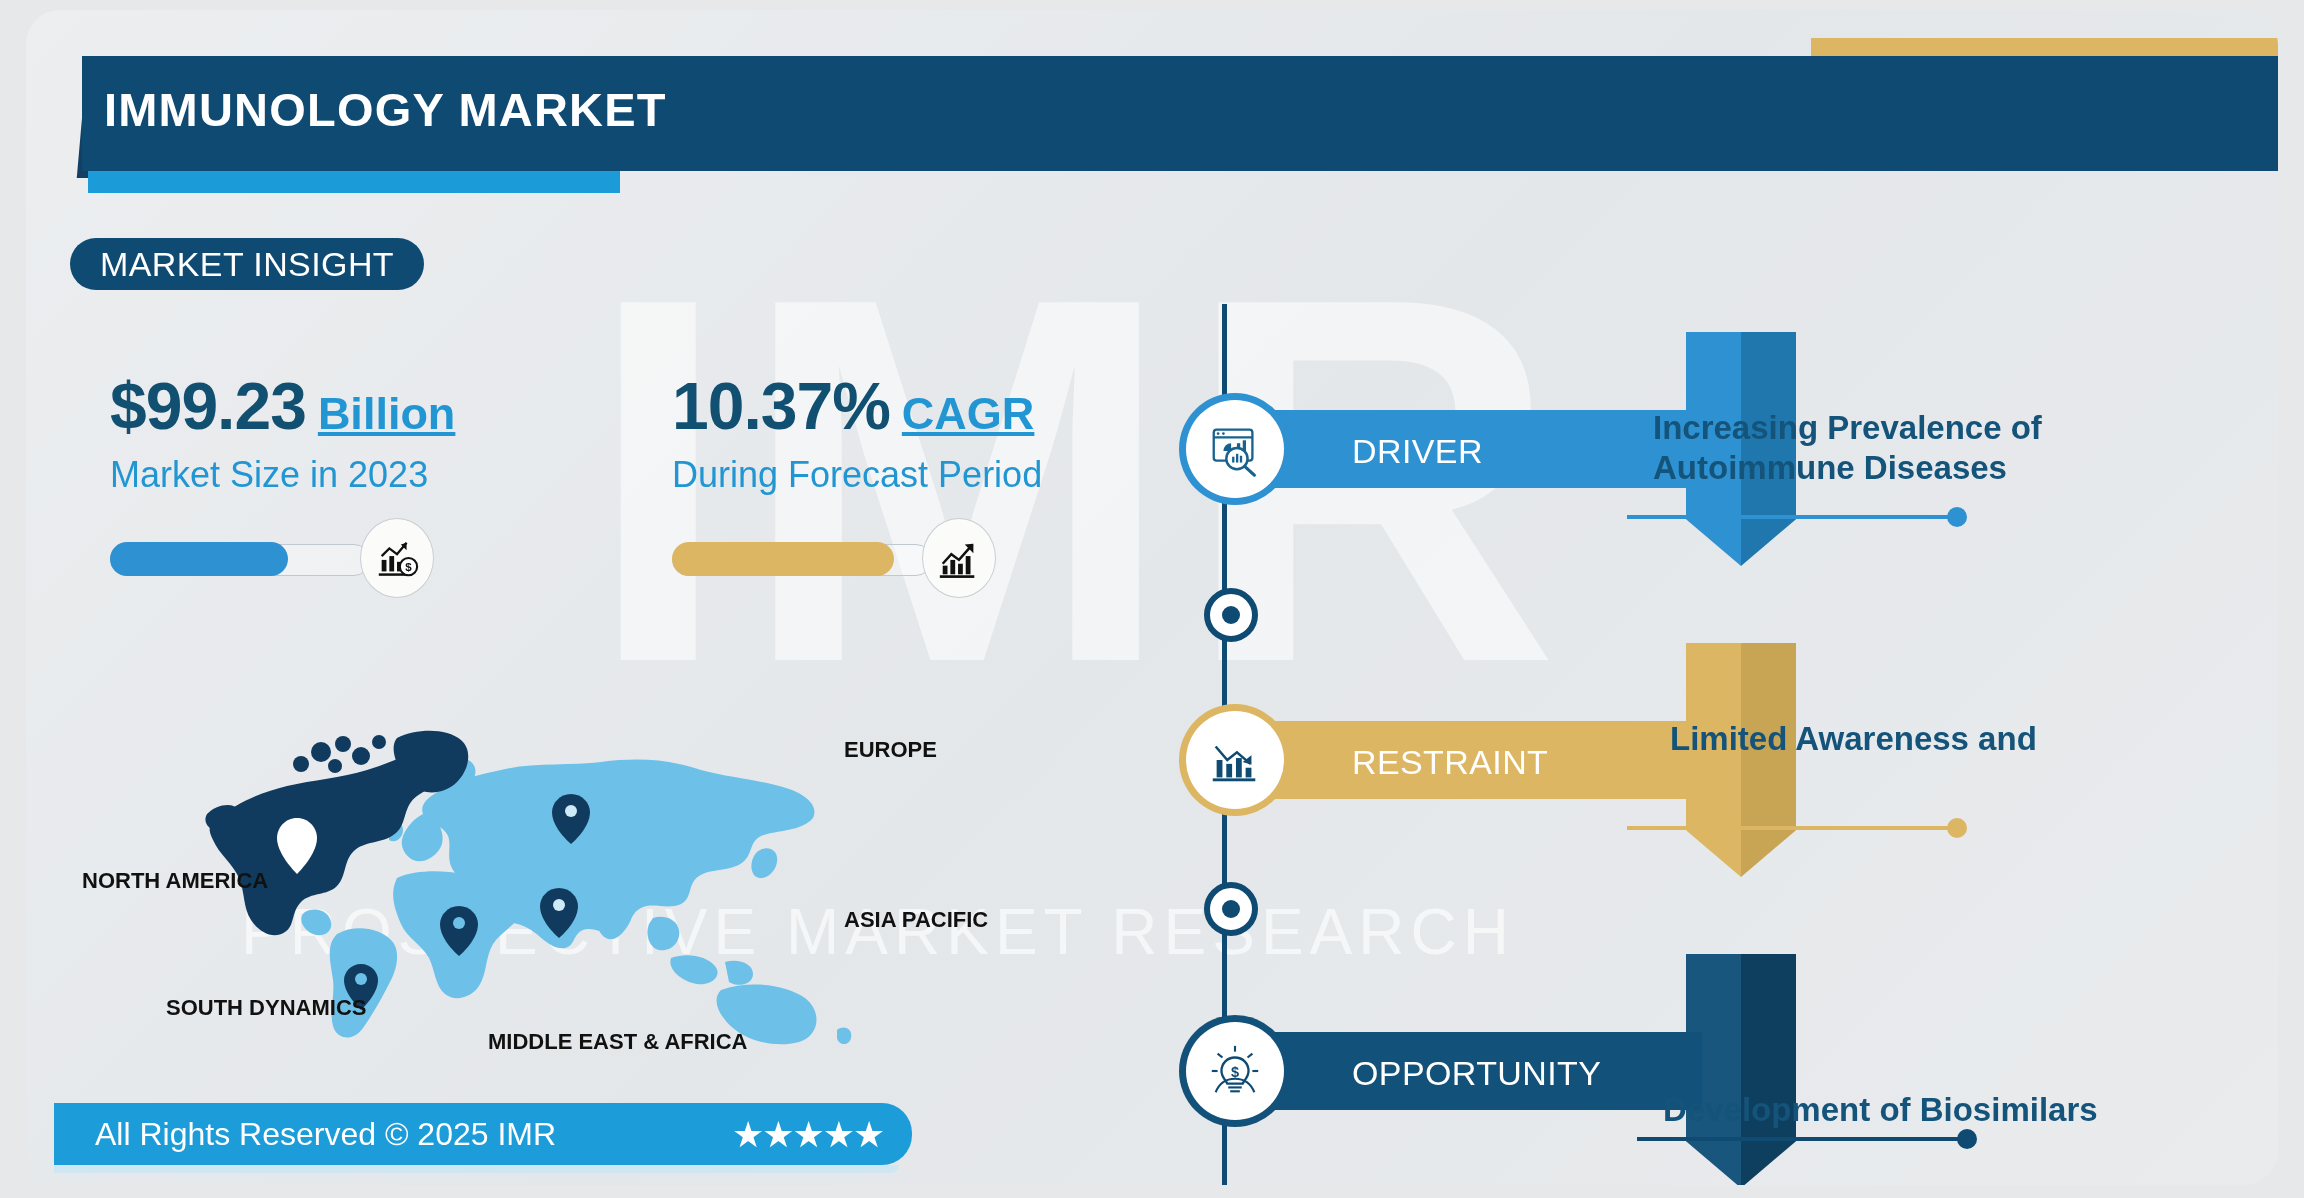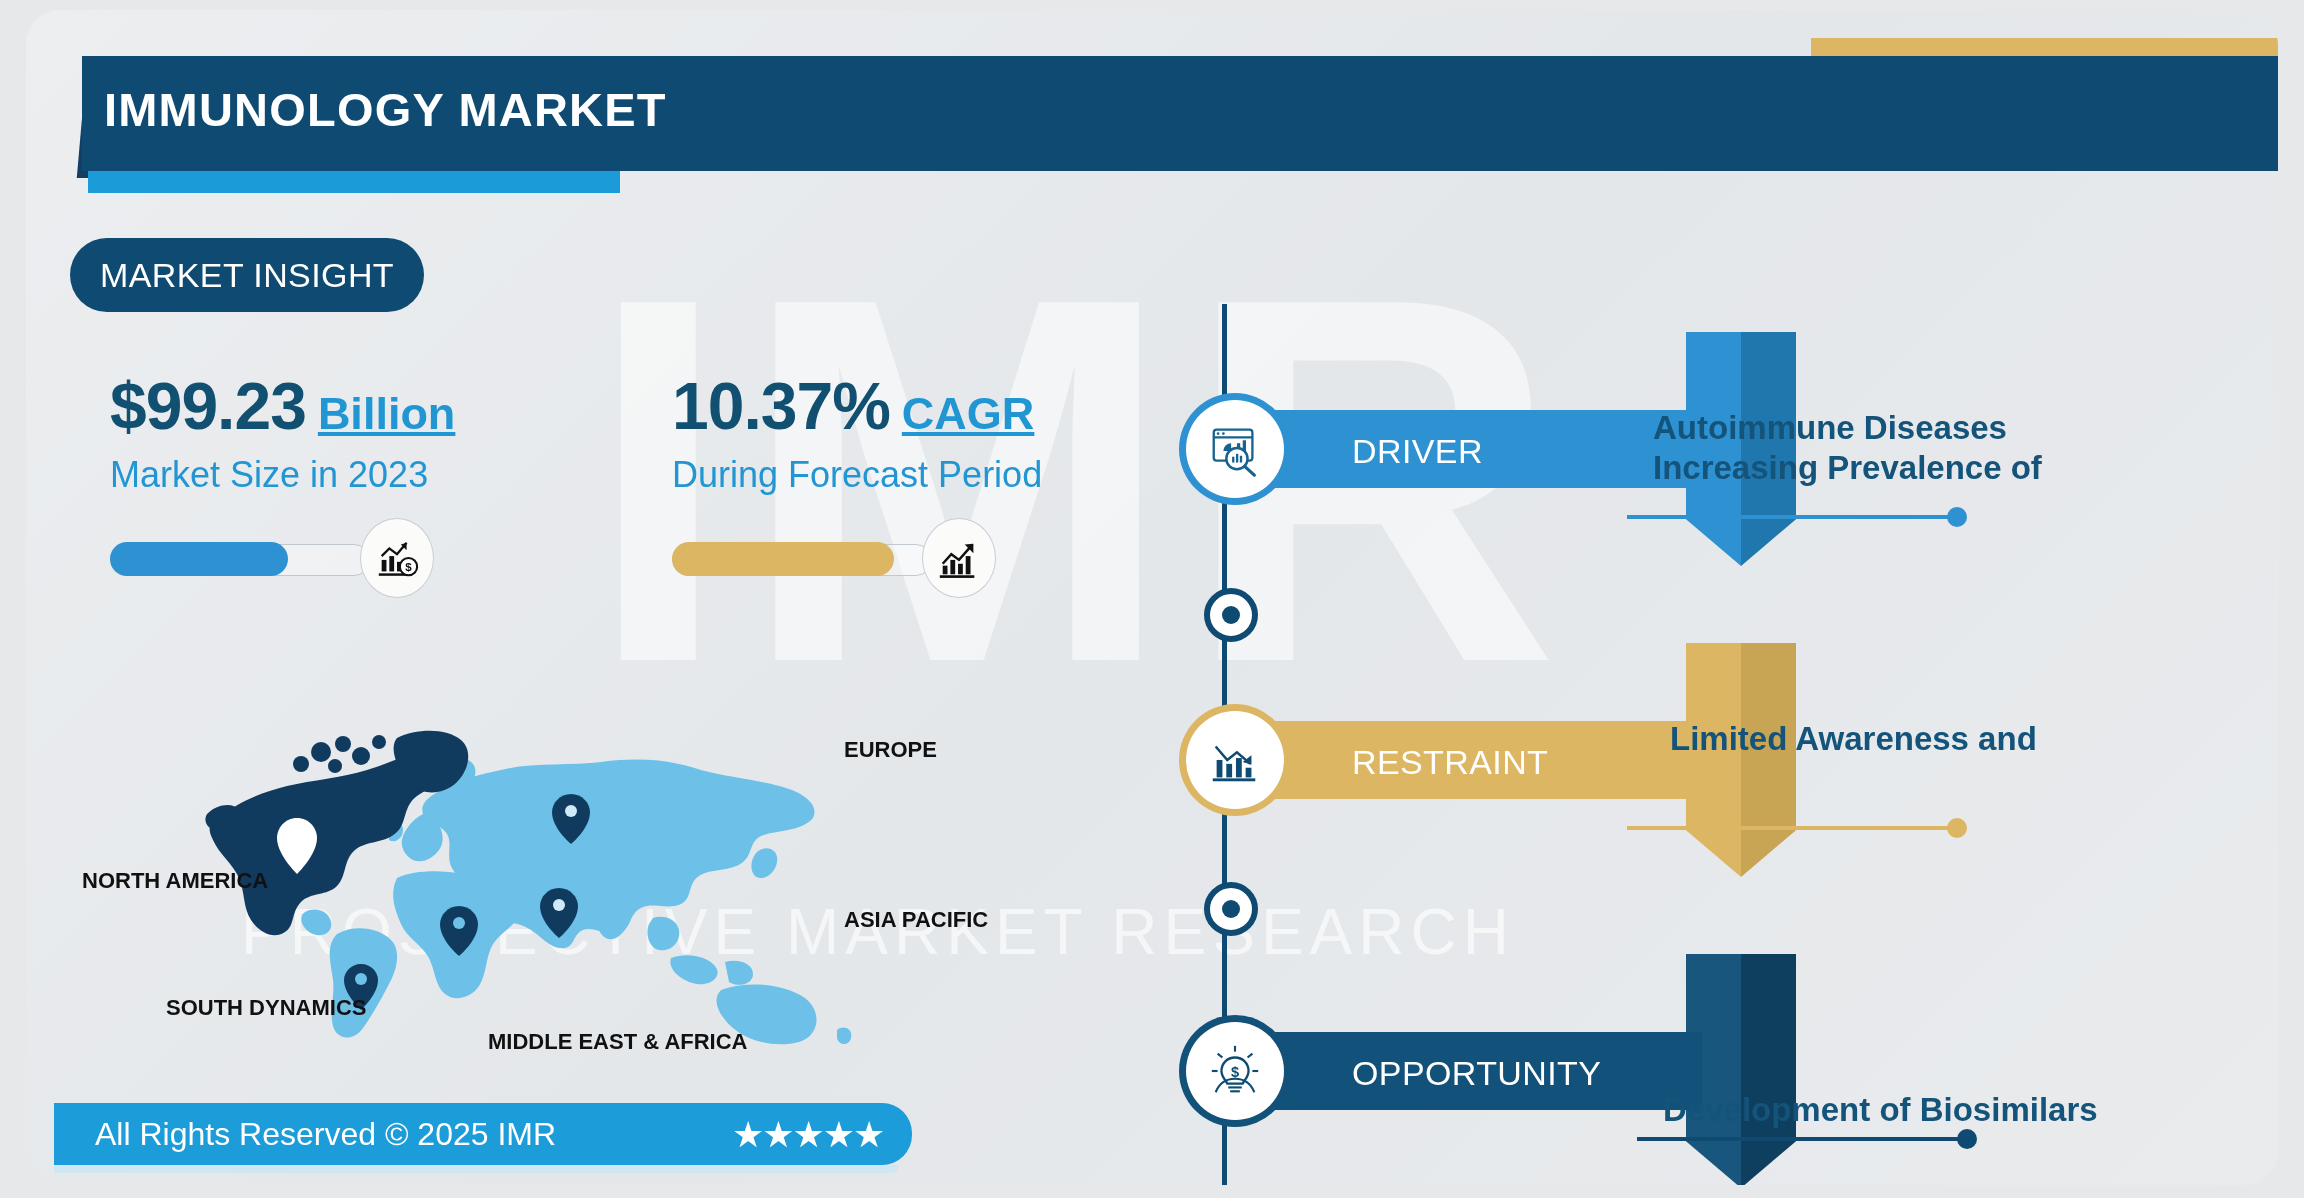--- a/index.html
+++ b/index.html
@@ -73,21 +73,21 @@
   }
   
   .pill{
     position:absolute;
     background:#0e4a72;
     border-radius:40px;
     color:#fff;
     font-size:34px;
     display:flex;align-items:center;justify-content:center;
     padding:0 30px;
-    height:74px;
+    height:52px;
     letter-spacing:0.4px;
   }
   #pill-insight{left:44px;top:228px;}
   #pill-geo{left:44px;top:624px;}
   #pill-dyn{left:1136px;top:228px;}
 
   
   .stat{position:absolute;}
   #stat-size{left:84px;top:358px;}
   #stat-cagr{left:646px;top:358px;}
@@ -443,22 +443,22 @@
           <circle cx="32" cy="40" r="11" fill="#ffffff" stroke="#17628f" stroke-width="2.6"></circle>
           <rect x="27" y="38" width="2.4" height="6" fill="#17628f"></rect>
           <rect x="31" y="35" width="2.4" height="9" fill="#17628f"></rect>
           <rect x="35" y="37" width="2.4" height="7" fill="#17628f"></rect>
           <line x1="40" y1="48" x2="50" y2="57" stroke="#17628f" stroke-width="3.4" stroke-linecap="round"></line>
         </svg>
       </div>
       <div class="bar-label">DRIVER</div>
     </div>
     <div class="outcome" id="out-driver">
+      <div>Increasing Prevalence of</div>
       <div>Autoimmune Diseases</div>
-      <div>Increasing Prevalence of</div>
     </div>
     <div class="underline" id="ul-driver"></div>
     <div class="dot" id="dot-driver"></div>
 
     <div class="dyn" id="dyn-restraint">
       <div class="arrow">
         <div class="left" style="background:#dcb662;clip-path:polygon(0 0,100% 0,100% 100%,0 80%);"></div>
         <div class="right" style="background:#c8a455;clip-path:polygon(0 0,100% 0,100% 80%,0 100%);"></div>
       </div>
       <div class="bar-sq" style="background:#dcb662;"></div>

